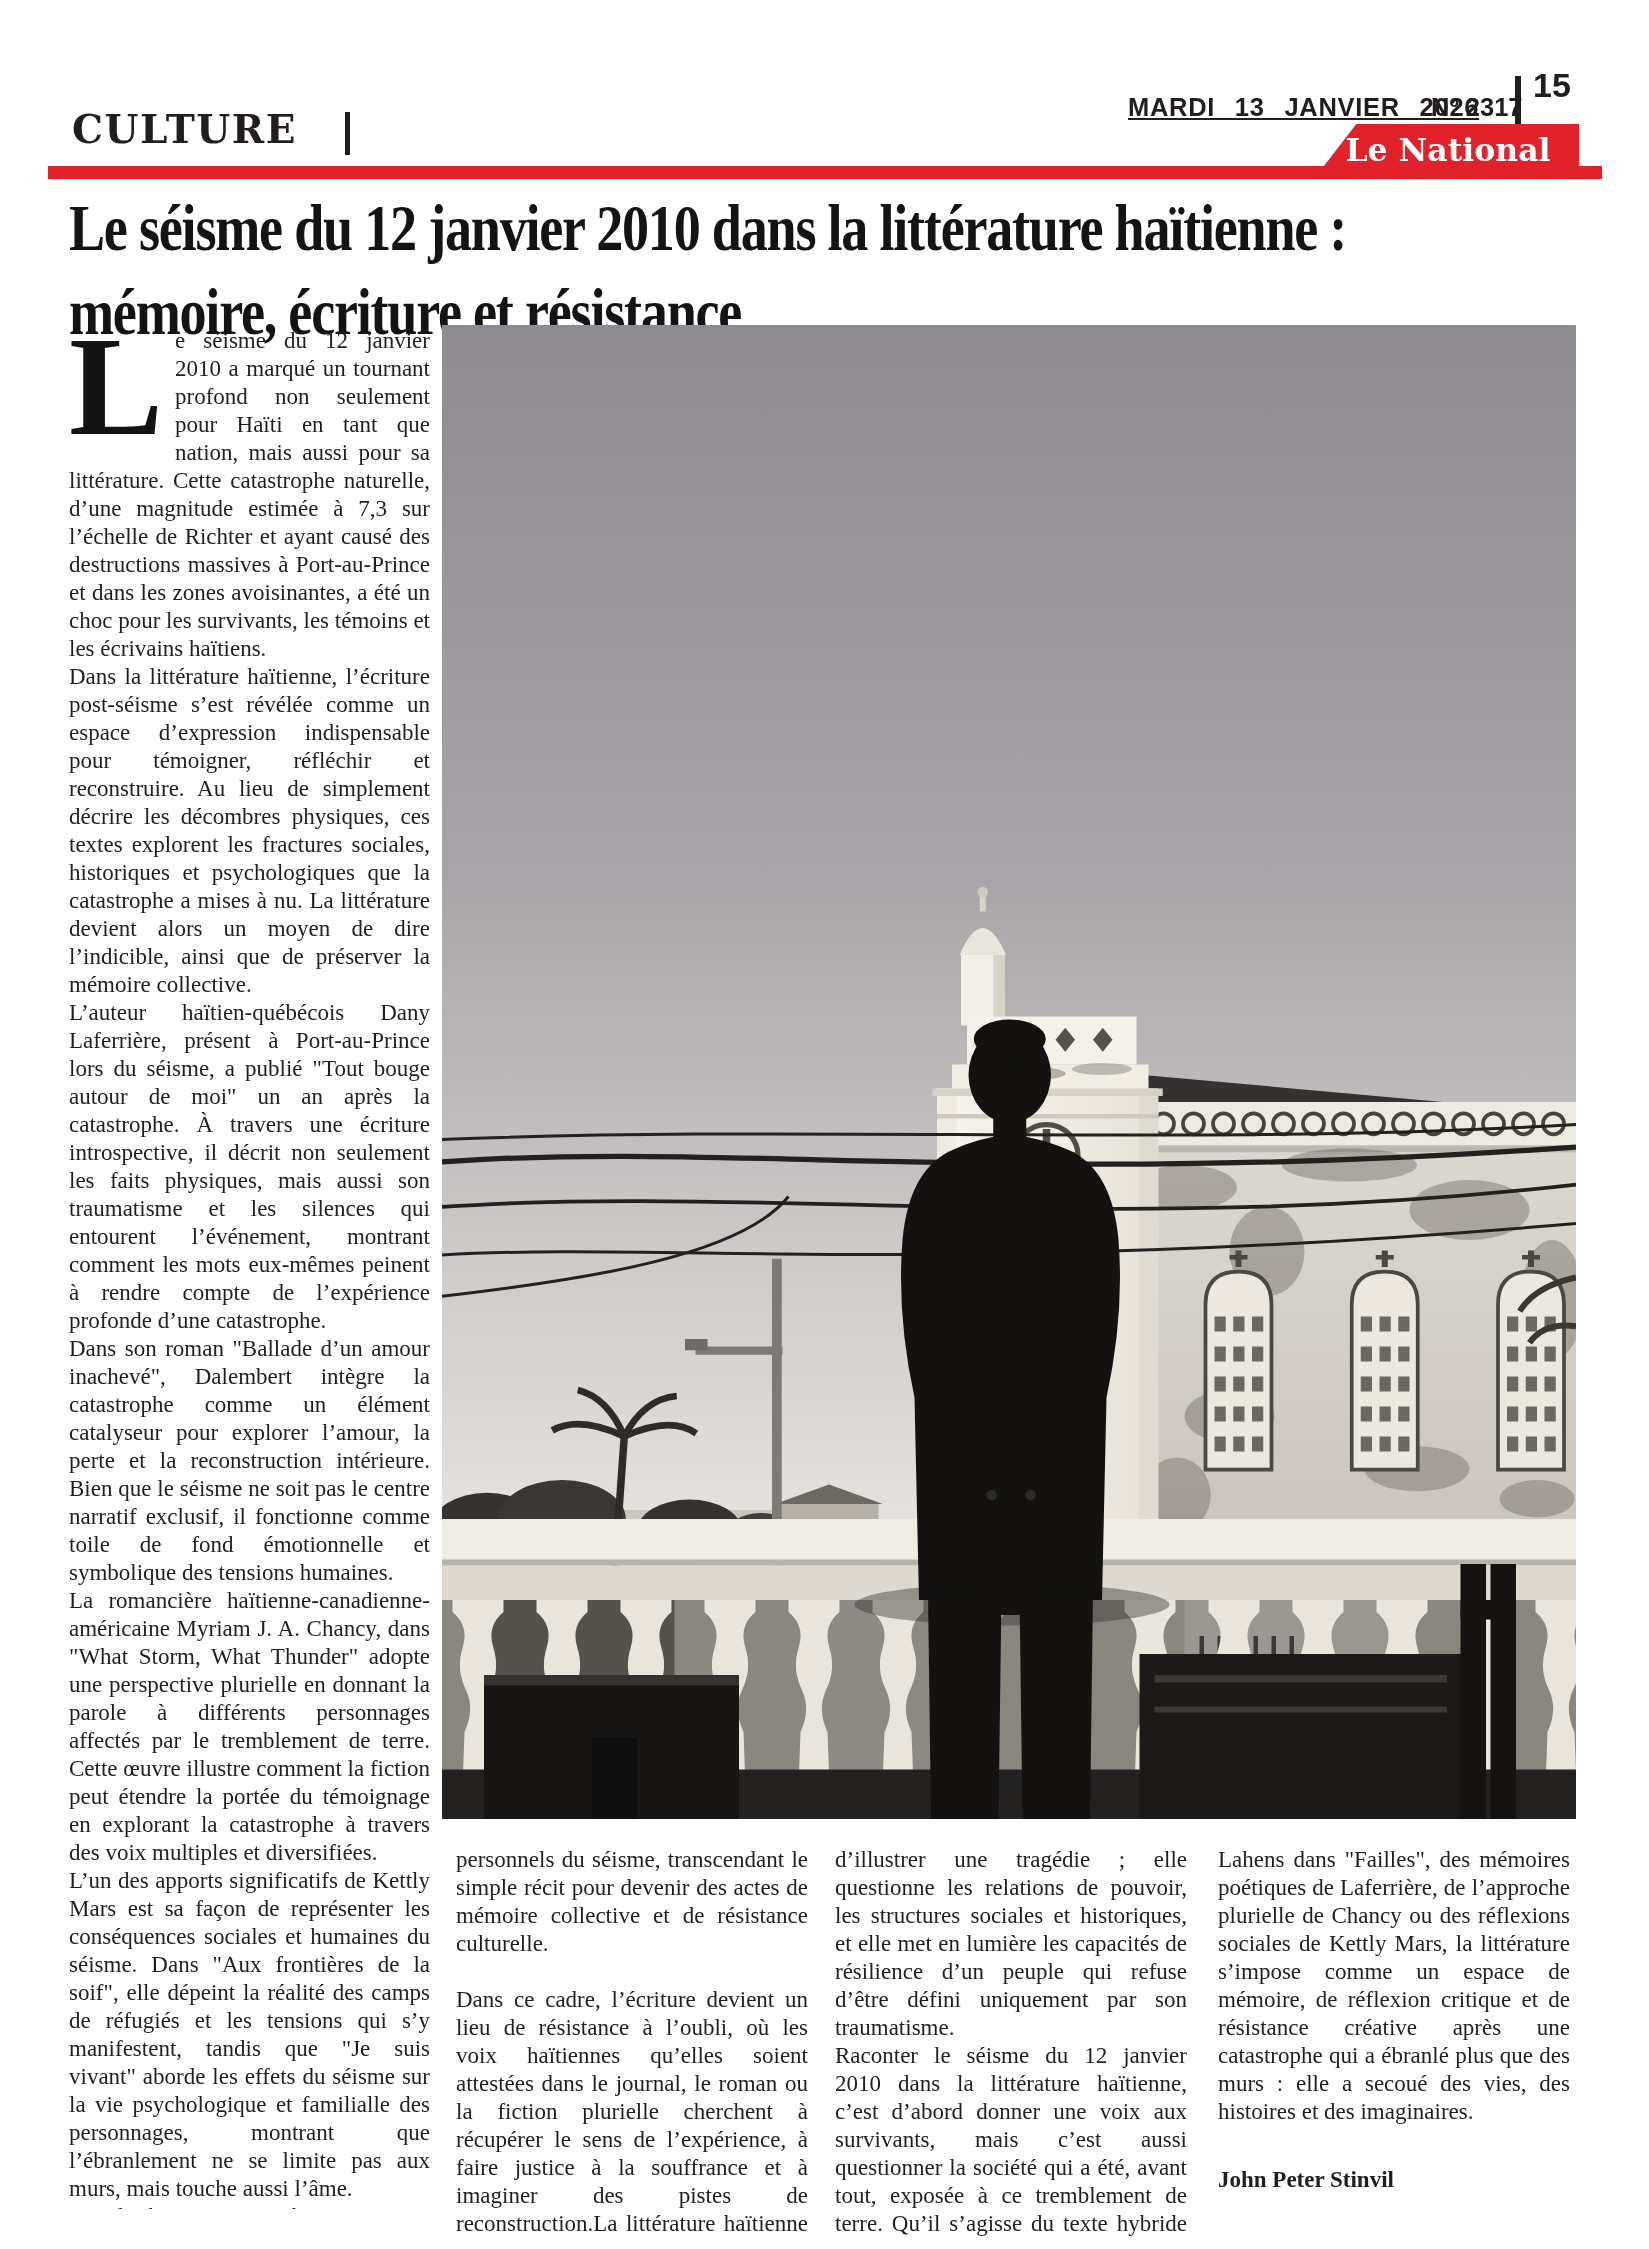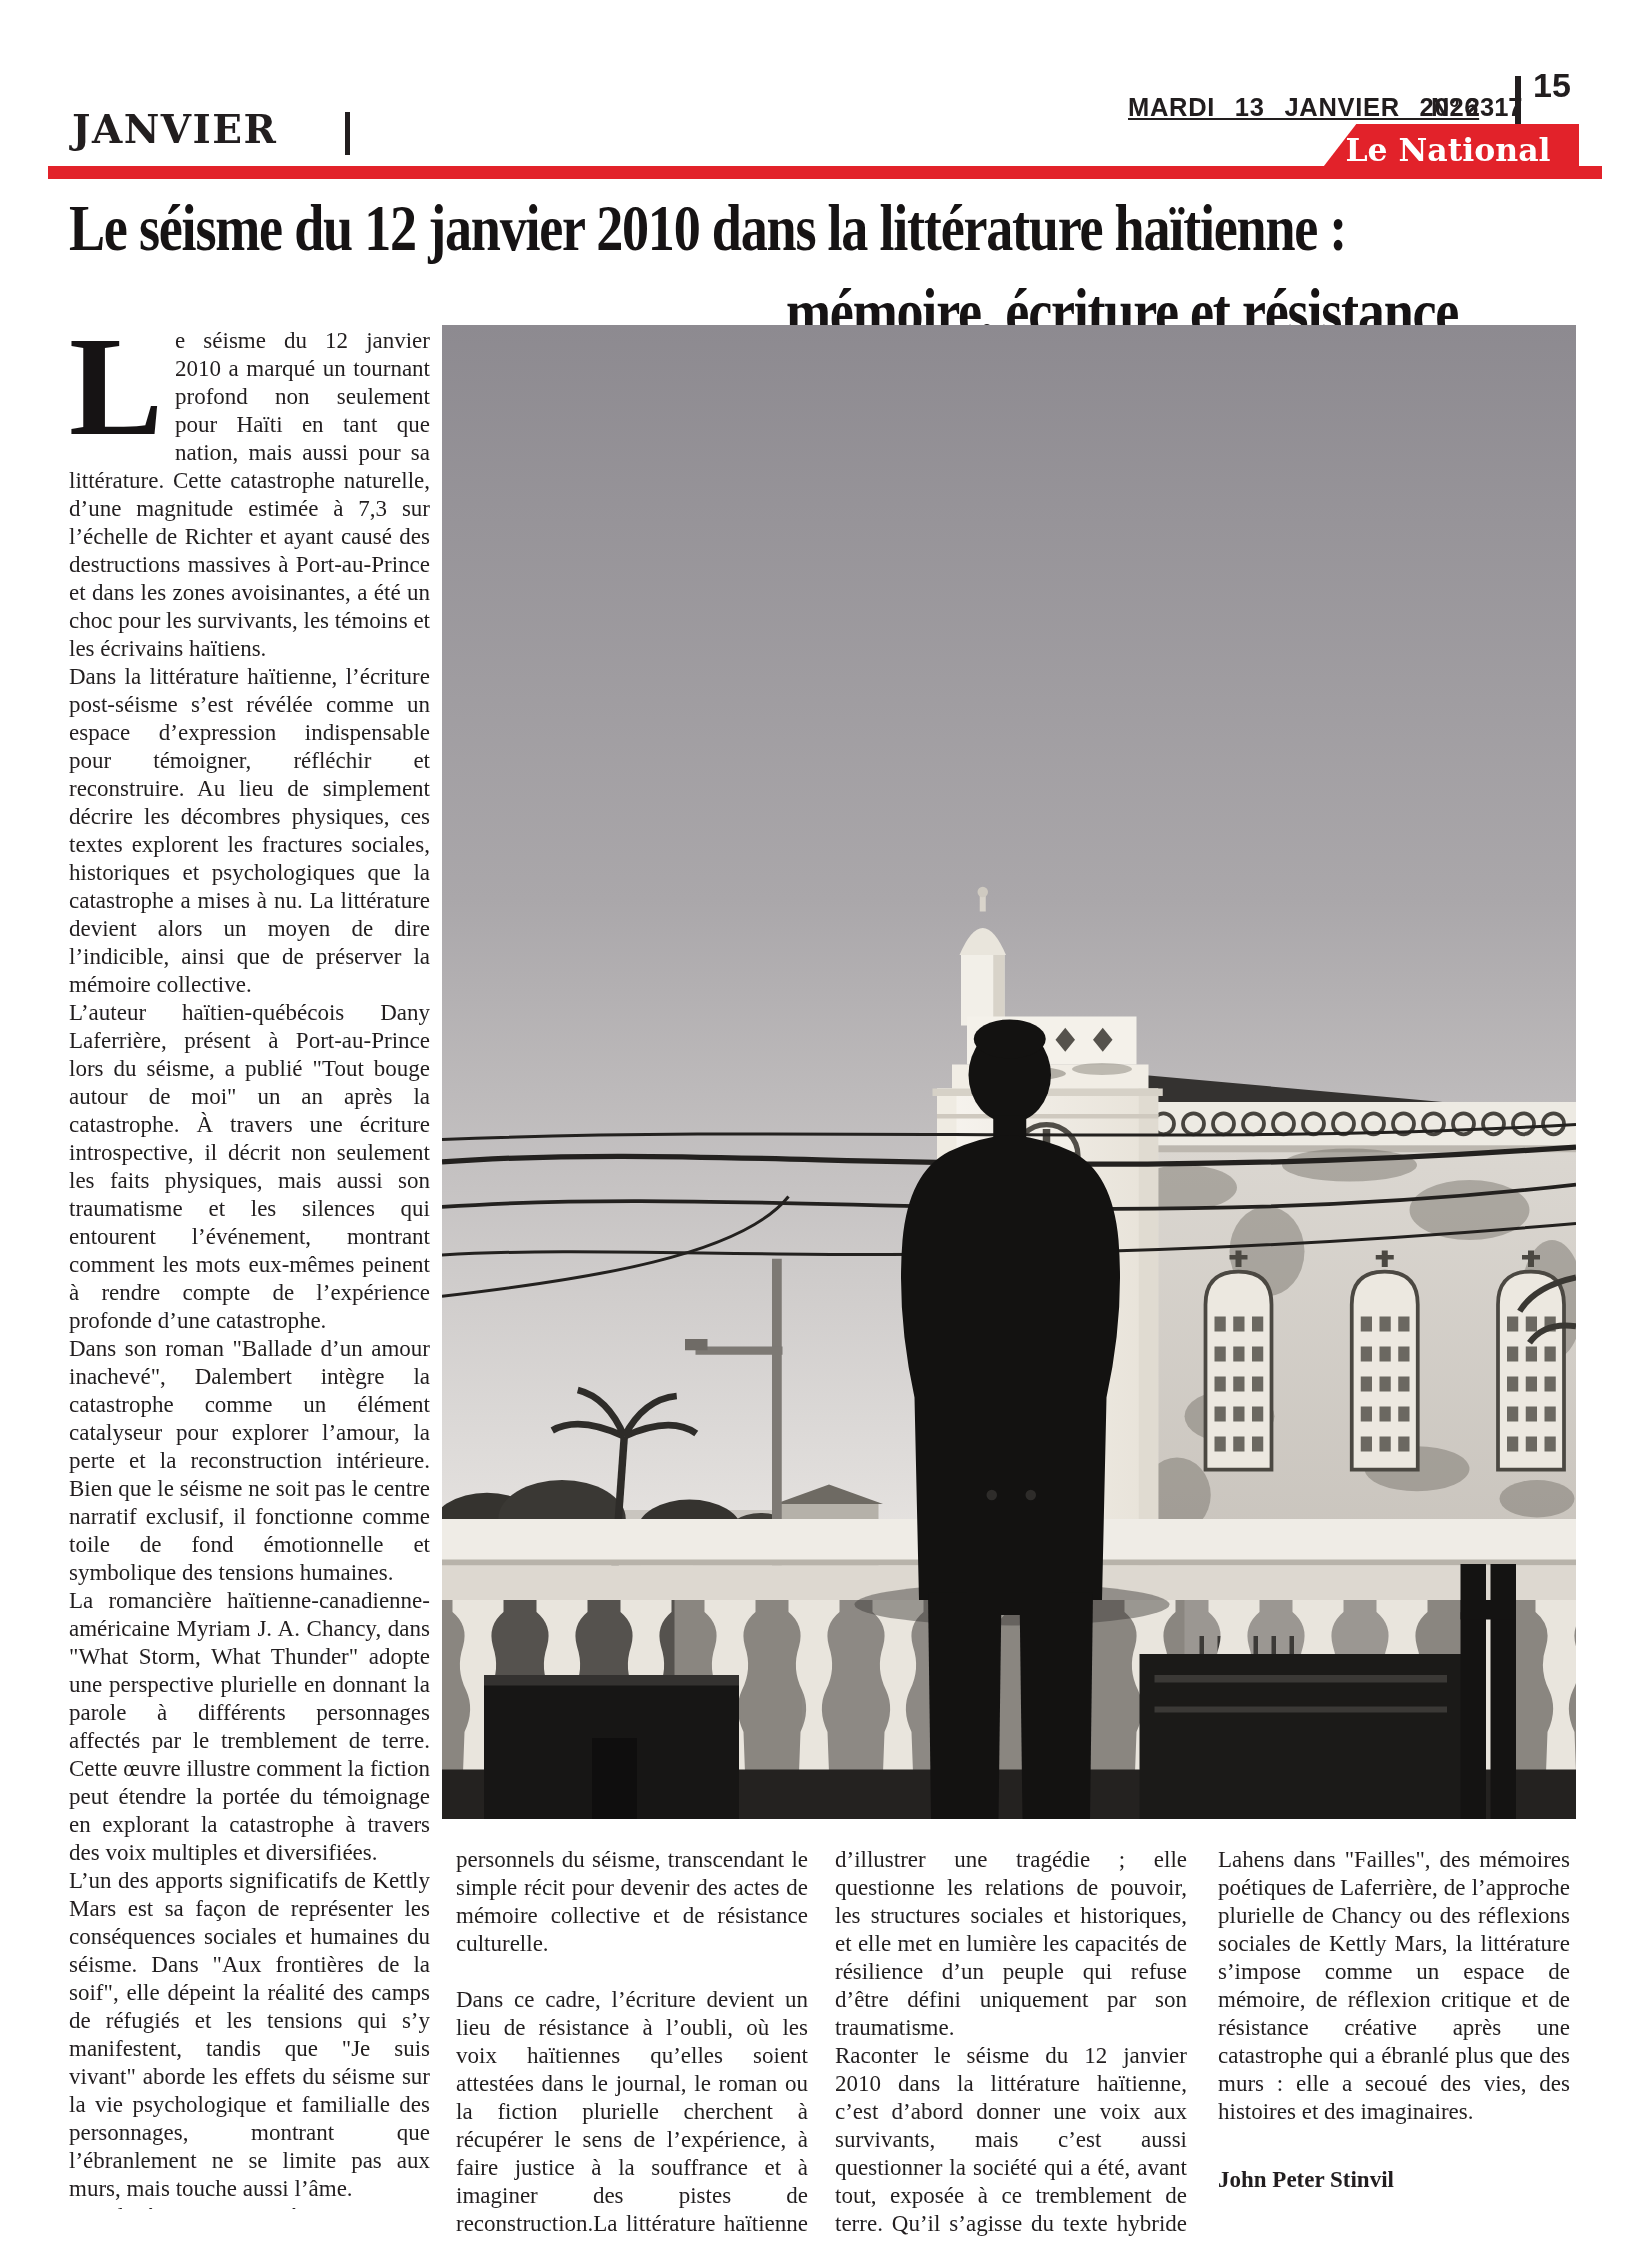--- a/index.html
+++ b/index.html
@@ -47,28 +47,28 @@
 </style>
 </head>
 <body>
 
 <div class="page">
 
   <div class="dateline">MARDI 13 JANVIER 2026</div>
   <div class="issue">Nº 2317</div>
   <div class="pagebar"></div>
   <div class="pagenum">15</div>
-  <div class="section-title">JANVIER</div>
+  <div class="section-title">CULTURE</div>
   <div class="section-bar"></div>
   <div class="brand-banner" style="background:#e2222a;">
     <span>Le National</span>
   </div>
   <div class="red-rule" style="background:#e2222a;"></div>
 
-  <h1 class="headline" style="margin:0;text-align:right;">
+  <h1 class="headline" style="margin:0;">
     <span class="hl">Le séisme du 12 janvier 2010 dans la littérature haïtienne :</span><br>
     <span class="hl">mémoire, écriture et résistance</span>
   </h1>
 
   <div class="photo" role="img" aria-label="Photo noir et blanc : silhouette d’un homme debout sur un balcon à balustrade devant le clocher et la façade d’une église, fils électriques et bancs">
     <svg viewBox="0 0 1512 1992" preserveAspectRatio="none">
       <defs>
         <linearGradient id="sky" x1="0" y1="0" x2="0" y2="1">
           <stop offset="0" stop-color="#8d8a90"></stop>
             <stop offset="0.45" stop-color="#aaa7aa"></stop>

